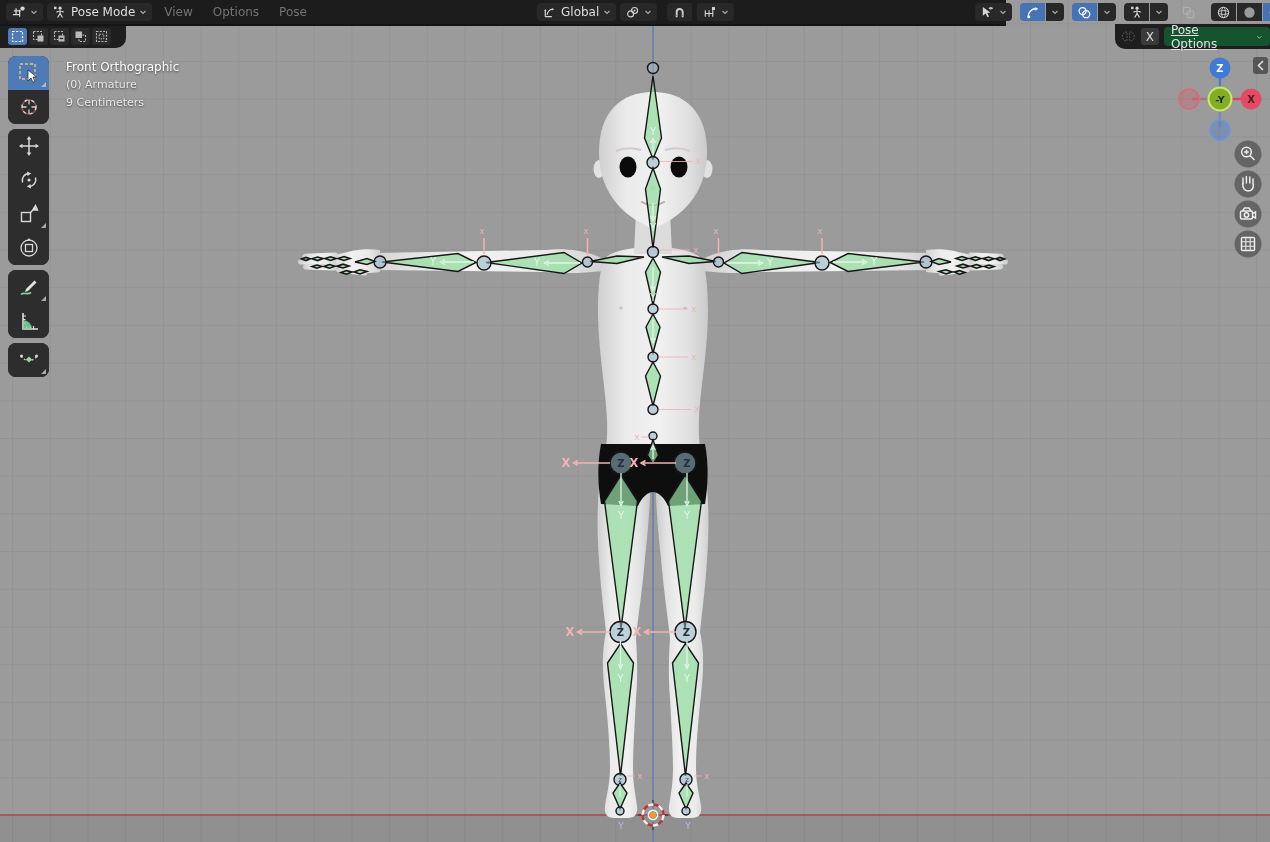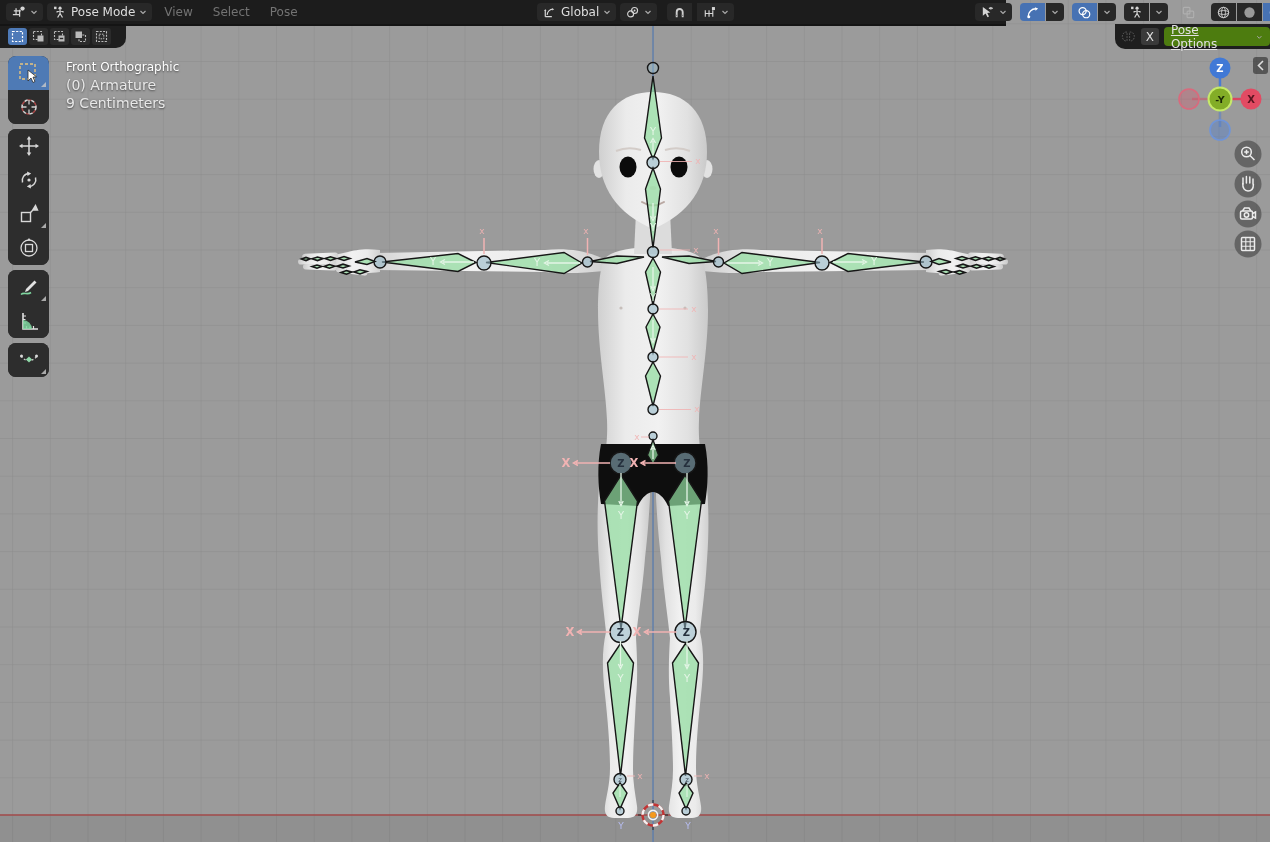--- a/index.html
+++ b/index.html
@@ -25,36 +25,36 @@
   
   .ts-left{position:absolute;left:0;top:24px;width:118px;height:24px;background:#1e1e1e;
            border-radius:0 0 10px 0;z-index:20;display:flex;align-items:center;padding-left:8px;gap:2px;}
   .selmode{width:19px;height:17px;border-radius:3px;background:#2b2b2b;display:flex;
            align-items:center;justify-content:center;}
   .selmode.on{background:#4e7ab8;}
   .ts-right{position:absolute;right:0;top:24px;width:149px;height:25px;background:#1e1e1e;
             border-radius:0 0 0 10px;z-index:20;display:flex;align-items:center;gap:5px;padding-left:6px;
             color:#d8d8d8;font-size:12px;}
   .xbtn{background:#3a3a3a;border-radius:3px;padding:0 5px;height:17px;display:flex;align-items:center;color:#ddd;}
-  .posedrop{background:#4d7c0f;border-radius:4px;height:19px;display:flex;align-items:center;gap:21px;
+  .posedrop{background:#14532d;border-radius:4px;height:19px;display:flex;align-items:center;gap:21px;
             padding:0 7px;color:#e2e2e2;text-decoration:underline;}
 
   
   .toolbar{position:absolute;left:8px;top:56px;width:41px;z-index:20;display:flex;flex-direction:column;gap:5px;}
   .tgroup{background:#2d2d2d;border-radius:8px;overflow:hidden;display:flex;flex-direction:column;}
   .tool{width:41px;height:34px;display:flex;align-items:center;justify-content:center;position:relative;
         background:#2d2d2d;}
   .tool.on{background:#4e7ab5;}
   .tool.sub:after{content:"";position:absolute;right:3px;bottom:3px;border-style:solid;
         border-width:0 0 5px 5px;border-color:transparent transparent #c9c9c9 transparent;opacity:.8;}
 
   
   .vpinfo{position:absolute;left:66px;top:58px;z-index:10;color:#fff;font-size:12px;line-height:18px;
           text-shadow:0 1px 2px rgba(0,0,0,.55);}
-  .vpinfo .l2,.vpinfo .l3{color:#e8e8e8;font-size:14px;}
+  .vpinfo .l2,.vpinfo .l3{color:#e8e8e8;font-size:11px;}
 </style>
 </head>
 <body>
 
 <div class="stage">
 
 <svg width="1270" height="842" viewBox="0 0 1270 842" style="position:absolute;left:0;top:0;">
   <defs>
     <pattern id="grid" patternUnits="userSpaceOnUse" x="653" y="815" width="37.7" height="37.7">
       <path d="M37.7 0 H0 V37.7" fill="none" stroke="#8c8c8c" stroke-width="1"></path>
@@ -340,21 +340,21 @@
         <rect x="2.2" y="1.8" width="2.6" height="2.6" fill="#d5d5d5"></rect>
         <circle cx="8.6" cy="3.4" r="1.7" fill="#d5d5d5"></circle>
         <path d="M8.6 5.2 V9 M8.6 5.8 L4.8 7.6 M8.6 5.8 L12.4 7.6 M8.6 9 L6 13.4 M8.6 9 L11.2 13.4" stroke="#d5d5d5" stroke-width="1.3" fill="none"></path>
       </svg>
       <span>Pose Mode</span>
       <svg class="chev" viewBox="0 0 8 8">
             <path d="M1.5 3 L4 5.5 L6.5 3" stroke="#aaa" stroke-width="1.2" fill="none"></path>
           </svg>
     </div>
     <span class="menuitem">View</span>
-    <span class="menuitem">Select</span>
+    <span class="menuitem">Options</span>
     <span class="menuitem">Pose</span>
   </div>
 
   <div class="hgroup hg-center">
     <div class="hbtn">
       <svg class="icon16" viewBox="0 0 16 16">
         <path d="M3.5 12.5 V5.5 M3.5 12.5 H10.5 M5.5 10.5 A6.5 6.5 0 0 1 11.5 4.5" stroke="#d5d5d5" stroke-width="1.3" fill="none"></path>
         <path d="M2.3 6.5 L3.5 4.2 L4.7 6.5 Z M10.8 3.5 L13 4.6 L10.9 5.9 Z" fill="#d5d5d5"></path>
       </svg>
       <span>Global</span>

